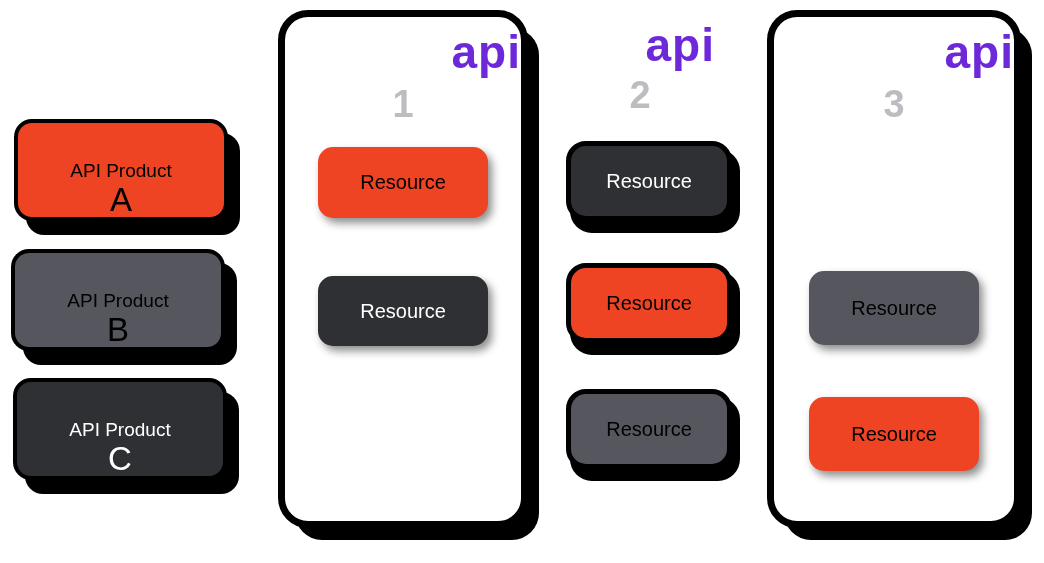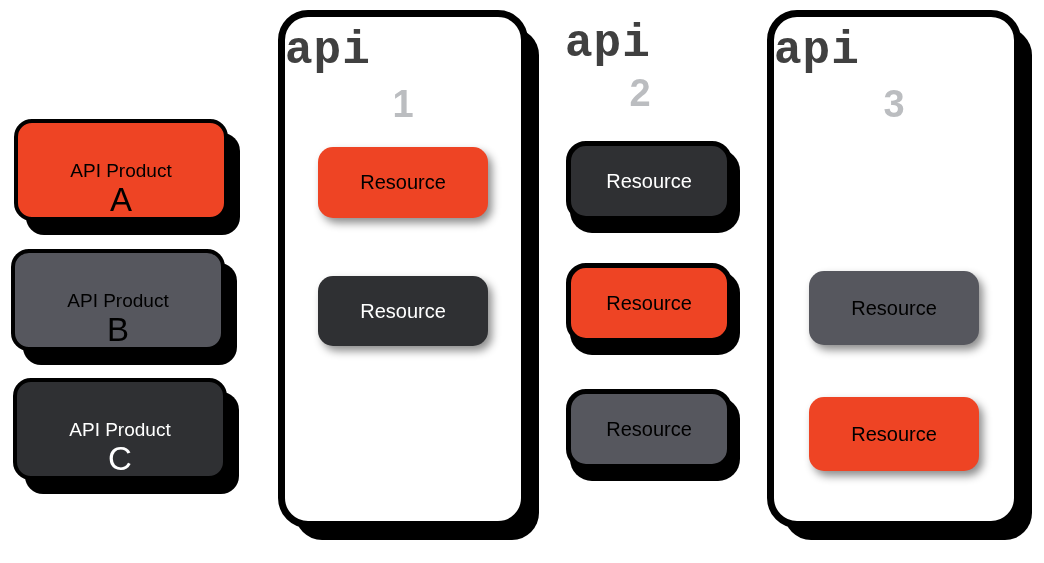--- a/index.html
+++ b/index.html
@@ -25,22 +25,22 @@
   
   .api-box{
     position:absolute;top:10px;width:250px;height:518px;box-sizing:border-box;
     background:#fff;border:7px solid #000;border-radius:30px;
     box-shadow:14px 15px 0 -3px #000;
   }
   .api-box.api1{left:278px;}
   .api-box.api3{left:767px;width:254px;}
 
   .api-word{
-    position:absolute;left:0;top:8px;width:100%;text-align:left;
-    font-size:46px;font-weight:bold;color:#404040;letter-spacing:1px;font-family:Liberation Mono, monospace;
+    position:absolute;left:0;top:8px;width:100%;text-align:right;
+    font-size:46px;font-weight:bold;color:#6d28d9;letter-spacing:1px;
   }
   .api-num{
     position:absolute;left:0;top:66px;width:100%;text-align:center;
     font-size:38px;font-weight:bold;color:#BBBDC0;
   }
 
   
   .res-soft{
     position:absolute;width:170px;box-sizing:border-box;border-radius:15px;
     display:flex;align-items:center;justify-content:center;

